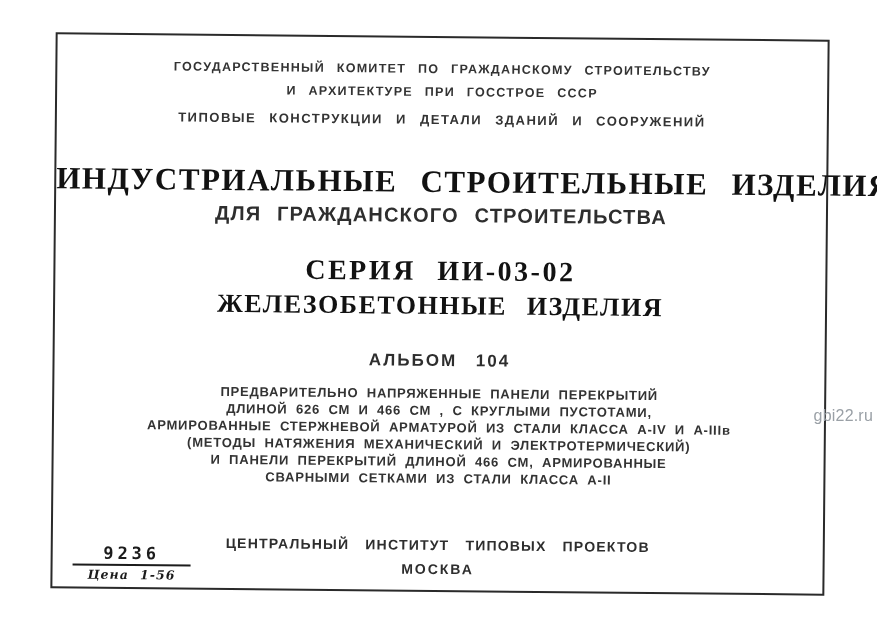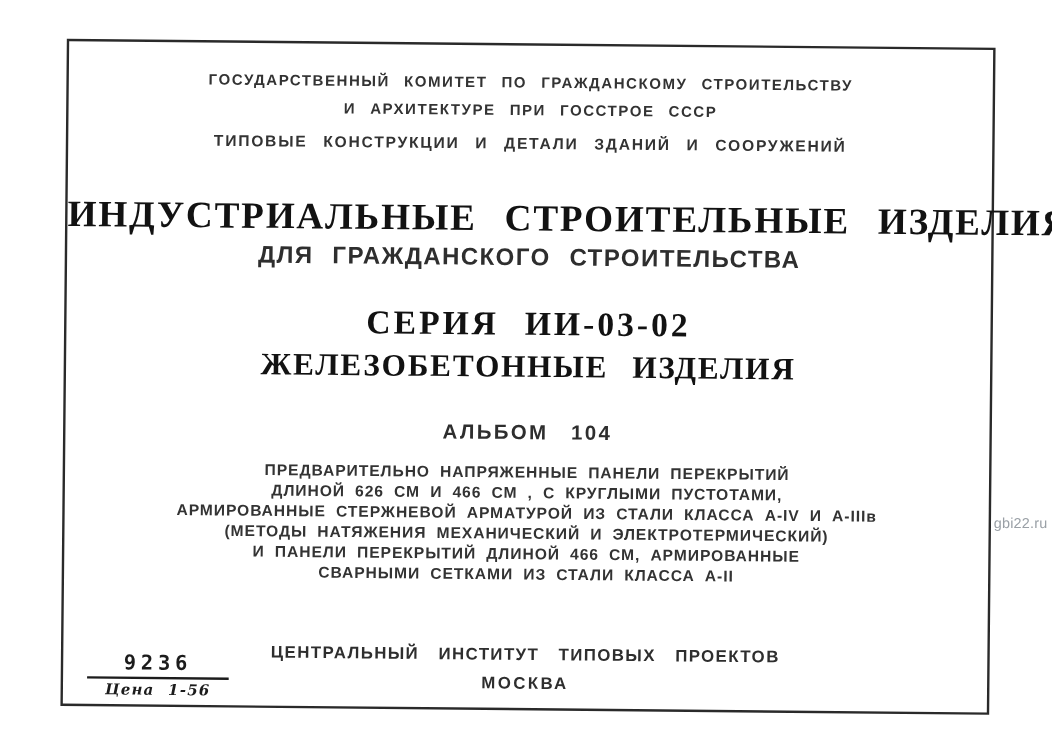--- a/index.html
+++ b/index.html
@@ -56,22 +56,22 @@
     font-size:17px;letter-spacing:4px;font-weight:600;
     border-bottom:2px solid #1c1c1c;padding-bottom:1px;
   }
   .stamp-price{
     font-family:"DejaVu Serif","Liberation Serif",serif;
     font-style:italic;font-weight:700;font-size:12.5px;letter-spacing:1px;word-spacing:6px;
     padding-top:1px;
   }
 
   .watermark{
-    position:absolute;right:4px;top:429px;
-    font-size:12px;color:#9aa0a6;letter-spacing:0.2px;
+    position:absolute;right:4px;top:407px;
+    font-size:16px;color:#9aa0a6;letter-spacing:0.2px;
   }
 </style>
 </head>
 <body>
 
 <div class="frame">
 
   <div class="cline committee l-com1">ГОСУДАРСТВЕННЫЙ  КОМИТЕТ  ПО  ГРАЖДАНСКОМУ  СТРОИТЕЛЬСТВУ</div>
   <div class="cline committee l-com2">И  АРХИТЕКТУРЕ  ПРИ  ГОССТРОЕ  СССР</div>
   <div class="cline l-typ">ТИПОВЫЕ  КОНСТРУКЦИИ  И  ДЕТАЛИ  ЗДАНИЙ  И  СООРУЖЕНИЙ</div>

